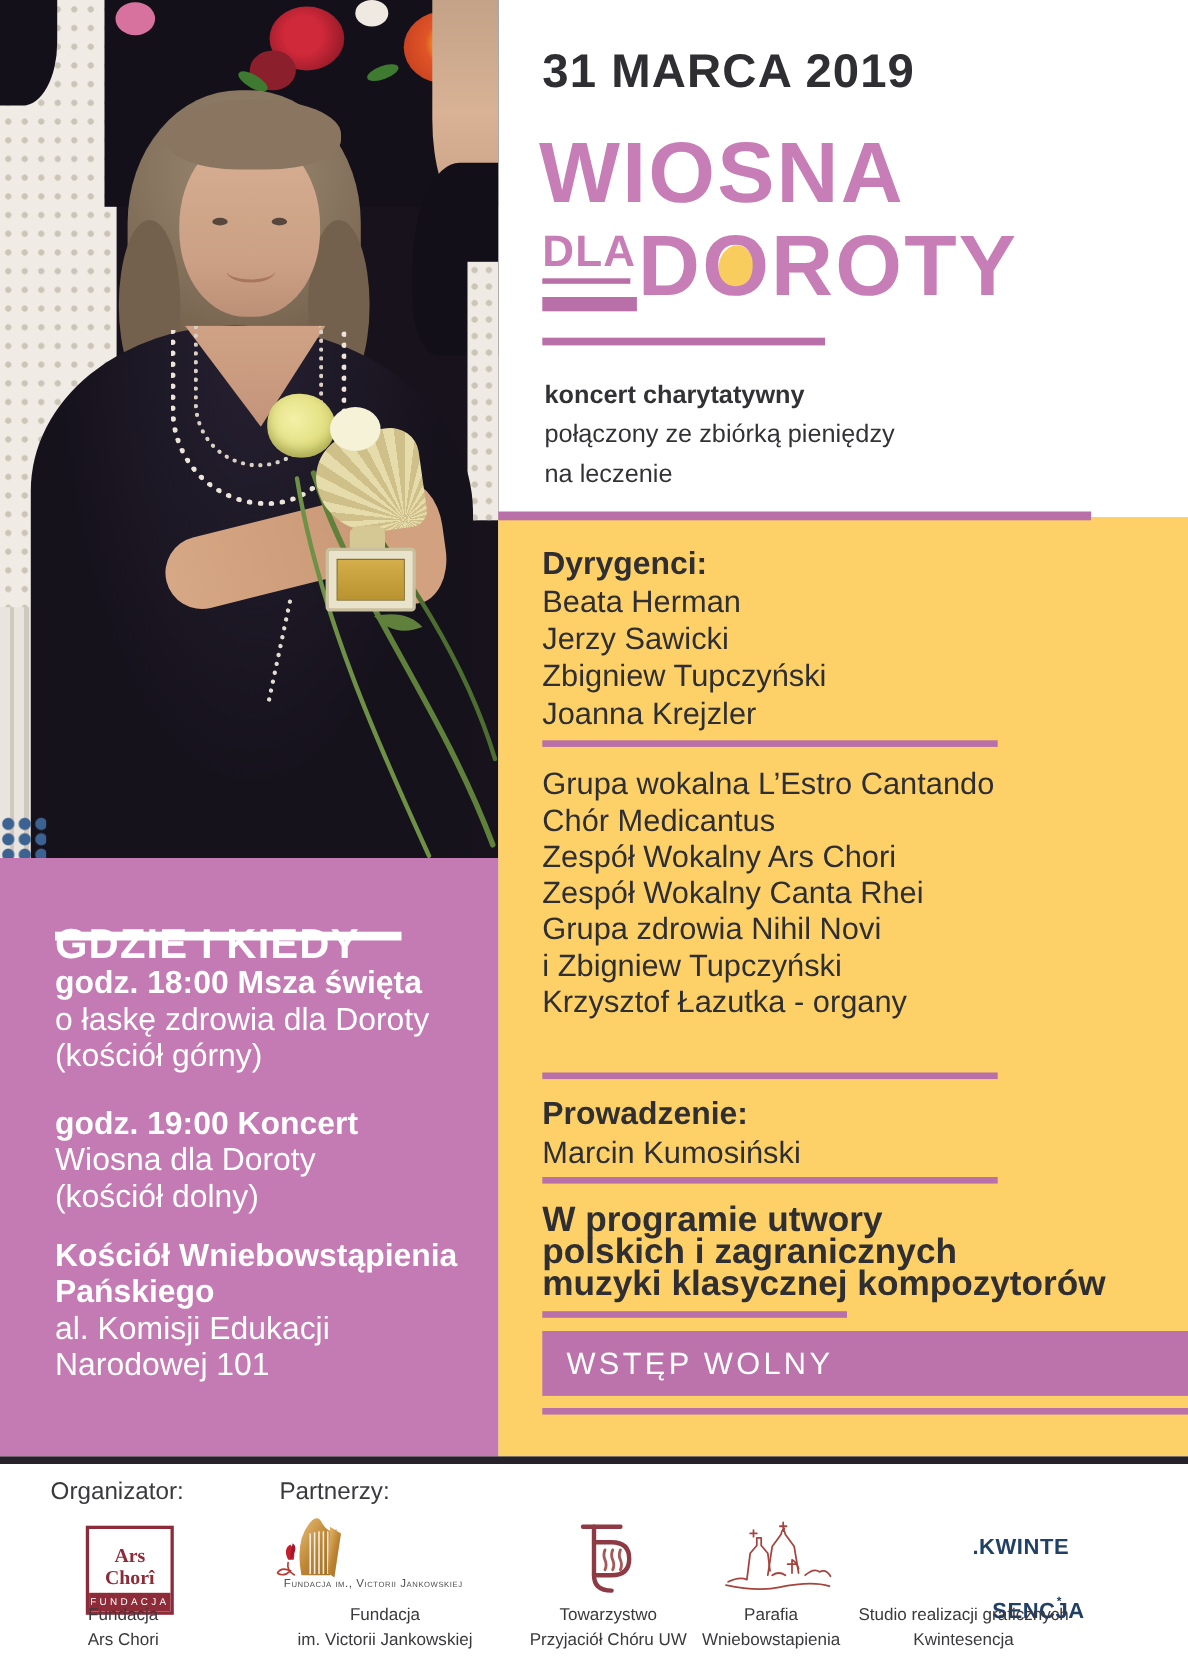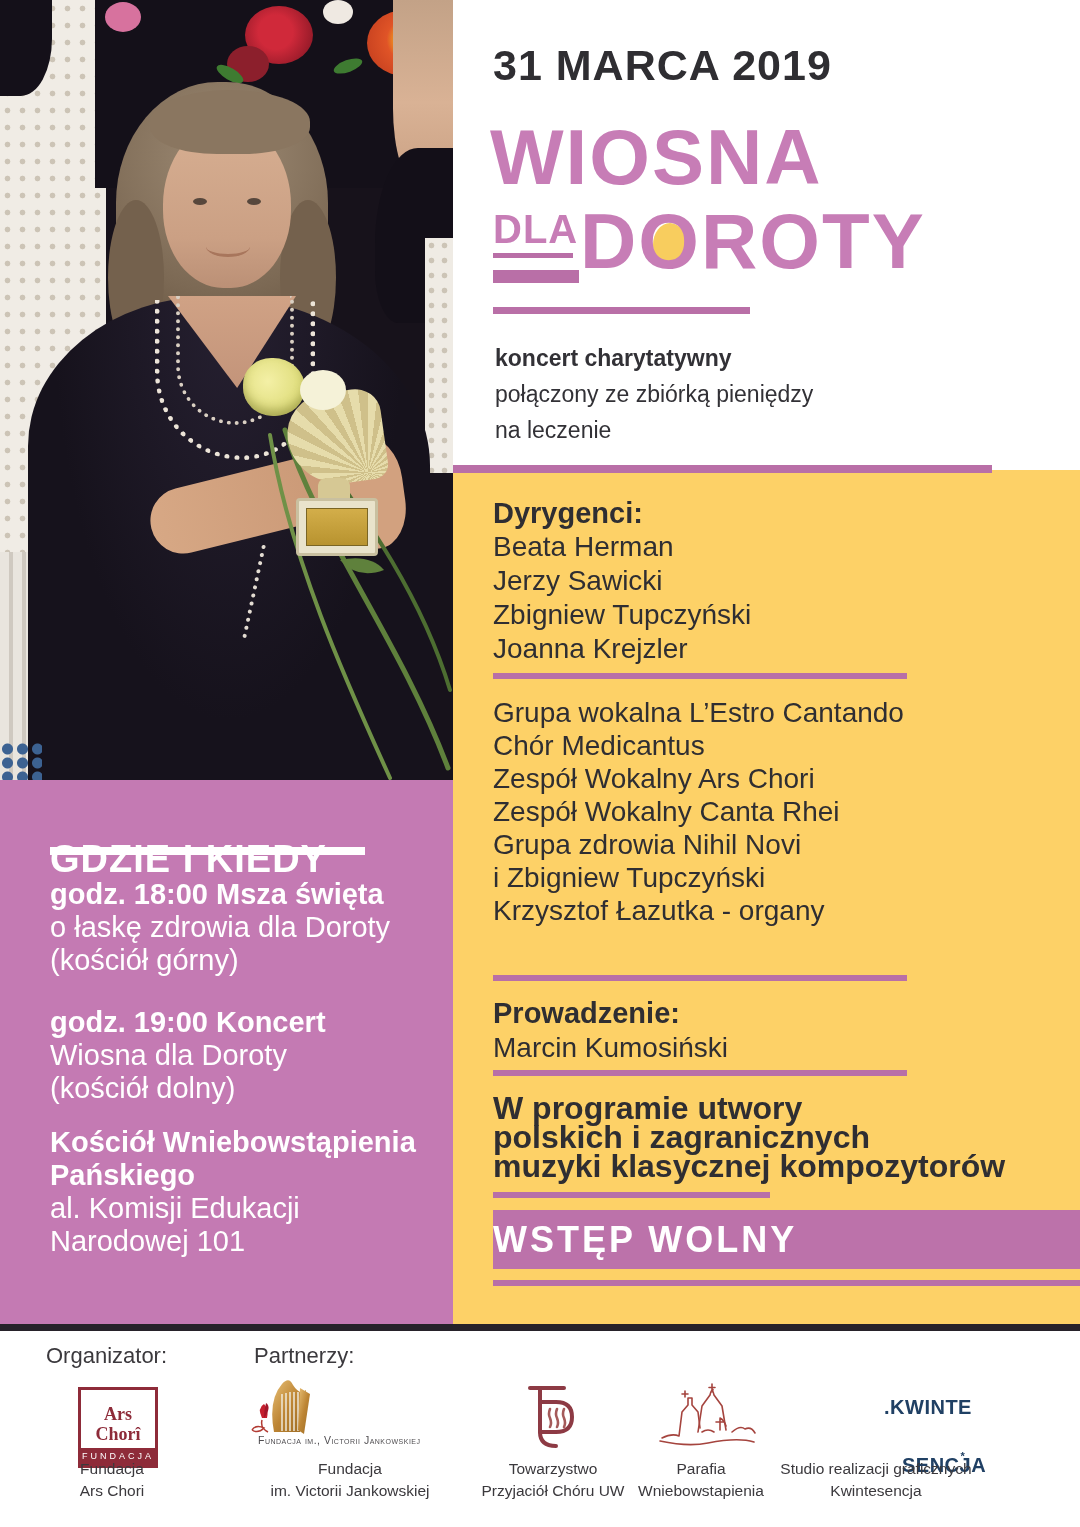--- a/index.html
+++ b/index.html
@@ -80,21 +80,21 @@
   
   .yellow{left:453px;top:470px;width:627px;height:854px;background:#fdd167;}
   .accent{left:0;top:-5px;width:539px;height:8px;background:#b96fa7;}
   .y-label{left:40px;font-size:29px;font-weight:bold;color:#2f2e32;line-height:34px;}
   .y-list{left:40px;font-size:28px;color:#2f2e32;}
   .lh34 div{line-height:34px;} .lh33 div{line-height:33px;}
   .y-div{left:40px;width:414px;height:6px;background:#b96fa7;}
   .repertoire{left:40px;top:624px;font-size:32px;font-weight:bold;color:#2f2e32;line-height:29px;}
   .thin-bar{left:40px;height:6px;background:#b96fa7;}
   .wstep-bar{left:40px;top:740px;right:0;height:59px;background:#bc72aa;}
-  .wstep-text{line-height:59px;font-size:36px;font-weight:bold;color:#ffffff;letter-spacing:3px;}
+  .wstep-text{padding-left:22px;line-height:59px;font-size:28px;font-weight:normal;color:#ffffff;letter-spacing:3px;}
 
   
   .panel{left:0;top:780px;width:453px;height:544px;background:#c47ab3;color:#ffffff;}
   .gdzie{left:50px;top:20px;font-size:38px;font-weight:bold;letter-spacing:1px;line-height:1;margin-top:40px;}
   .gdzie-line{left:50px;top:67px;width:315px;height:8px;background:#ffffff;}
   .sched{left:50px;width:396px;font-size:29px;line-height:33px;}
   .s1{top:98px;} .s2{top:226px;} .s3{top:346px;}
 
   .dark-line{left:0;top:1324px;width:1080px;height:7px;background:#27222a;}
 

